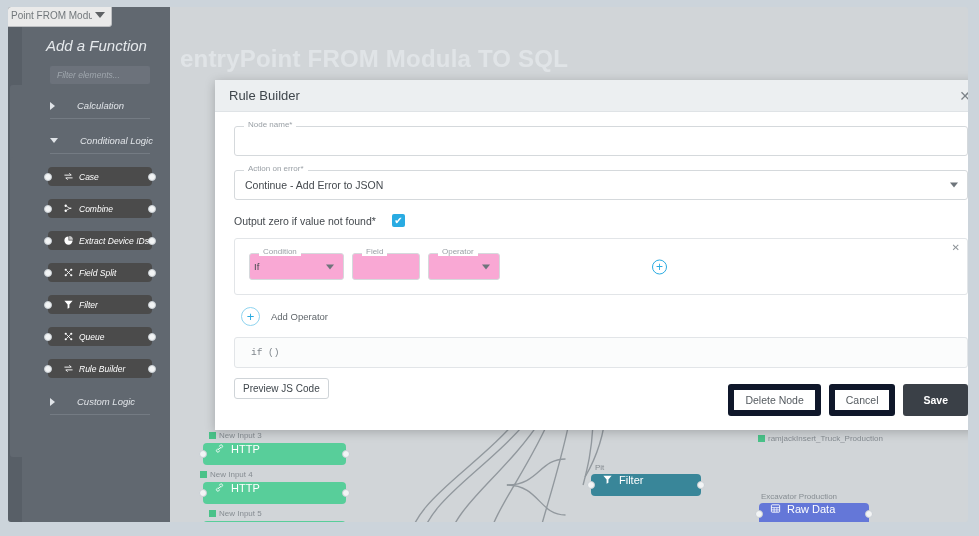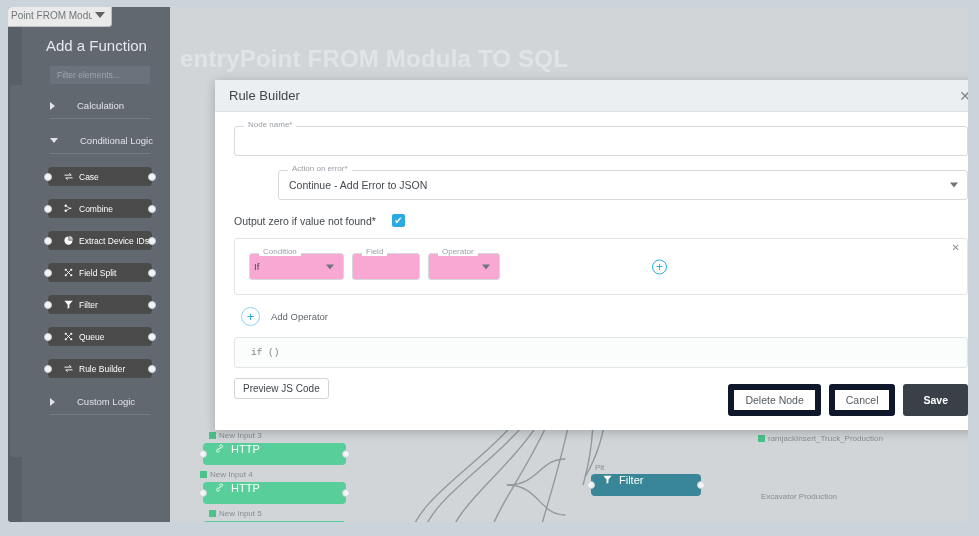--- a/index.html
+++ b/index.html
@@ -71,20 +71,21 @@
     white-space: nowrap;
   }
 
   
   .sidebar {
     position: absolute;
     left: 14px; top: 0;
     width: 148px; height: 100%;
     background: #585f68;
     z-index: 30;
+    font-style: italic;
   }
   .sidebar-strip {
     position: absolute;
     left: 0; top: 0;
     width: 14px; height: 100%;
     background: #4e555e;
     z-index: 29;
   }
   .strip-box {
     position: absolute;
@@ -474,20 +475,29 @@
       </div>
 
       <div class="cnode-label" style="left:595px; top:427px;">
         <span class="sq"></span>
         <span>ramjackInsert_Truck_Production</span>
       </div>
 
       <div class="cnode-label" style="left:598px; top:485px;">
         <span>Excavator Production</span>
       </div>
+      <div class="cnode blue" style="left:596px; top:496px; width:110px;">
+        <span class="port left"></span>
+        <svg class="sb-ico" viewBox="0 0 24 24">
+          <rect x="3" y="4" width="18" height="16" rx="1.5" fill="none" stroke="#fff" stroke-width="2"></rect>
+          <path d="M3 10h18M3 15h18M9 10v10M15 10v10" stroke="#fff" stroke-width="1.6"></path>
+        </svg>
+        <span>Raw Data</span>
+        <span class="port right"></span>
+      </div>
     </div>
 
     <div class="sidebar-strip">
       <div class="strip-box" style="top:78px; height:90px;"></div>
       <div class="strip-box" style="top:150px; height:300px;"></div>
     </div>
 
     <div class="sidebar">
       <div class="sb-title">Add a Function</div>
 
@@ -601,21 +611,21 @@
         <span class="modal-close">✕</span>
       </div>
 
       <div class="modal-body">
 
         <div class="field">
           <span class="field-legend">Node name*</span>
           <span class="field-value"></span>
         </div>
 
-        <div class="field" style="margin-top:14px;margin-left:44px;">
+        <div class="field" style="margin-top:14px;">
           <span class="field-legend">Action on error*</span>
           <span class="field-value">Continue - Add Error to JSON</span>
           <span class="select-caret"></span>
         </div>
 
         <div class="checkrow">
           <span class="checkrow-label">Output zero if value not found*</span>
           <span class="checkbox">
             <span>✔</span>
           </span>

